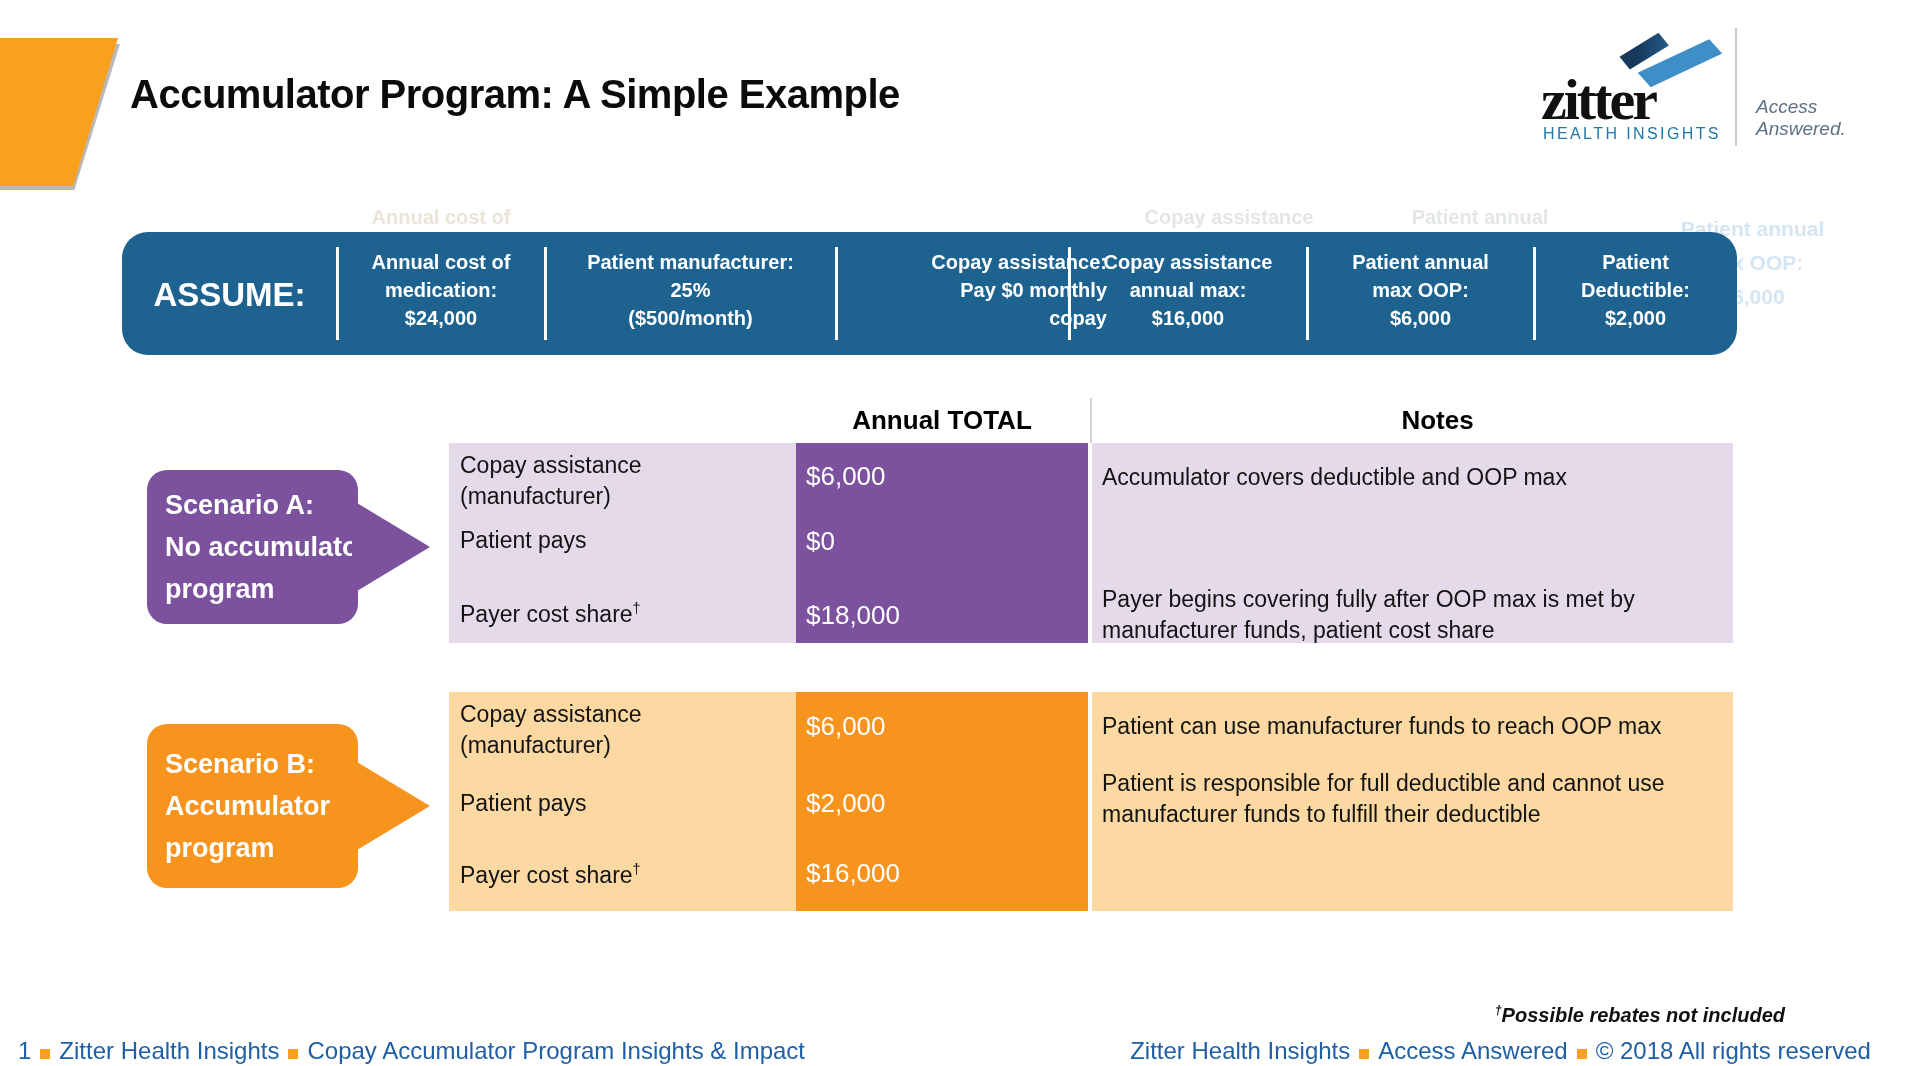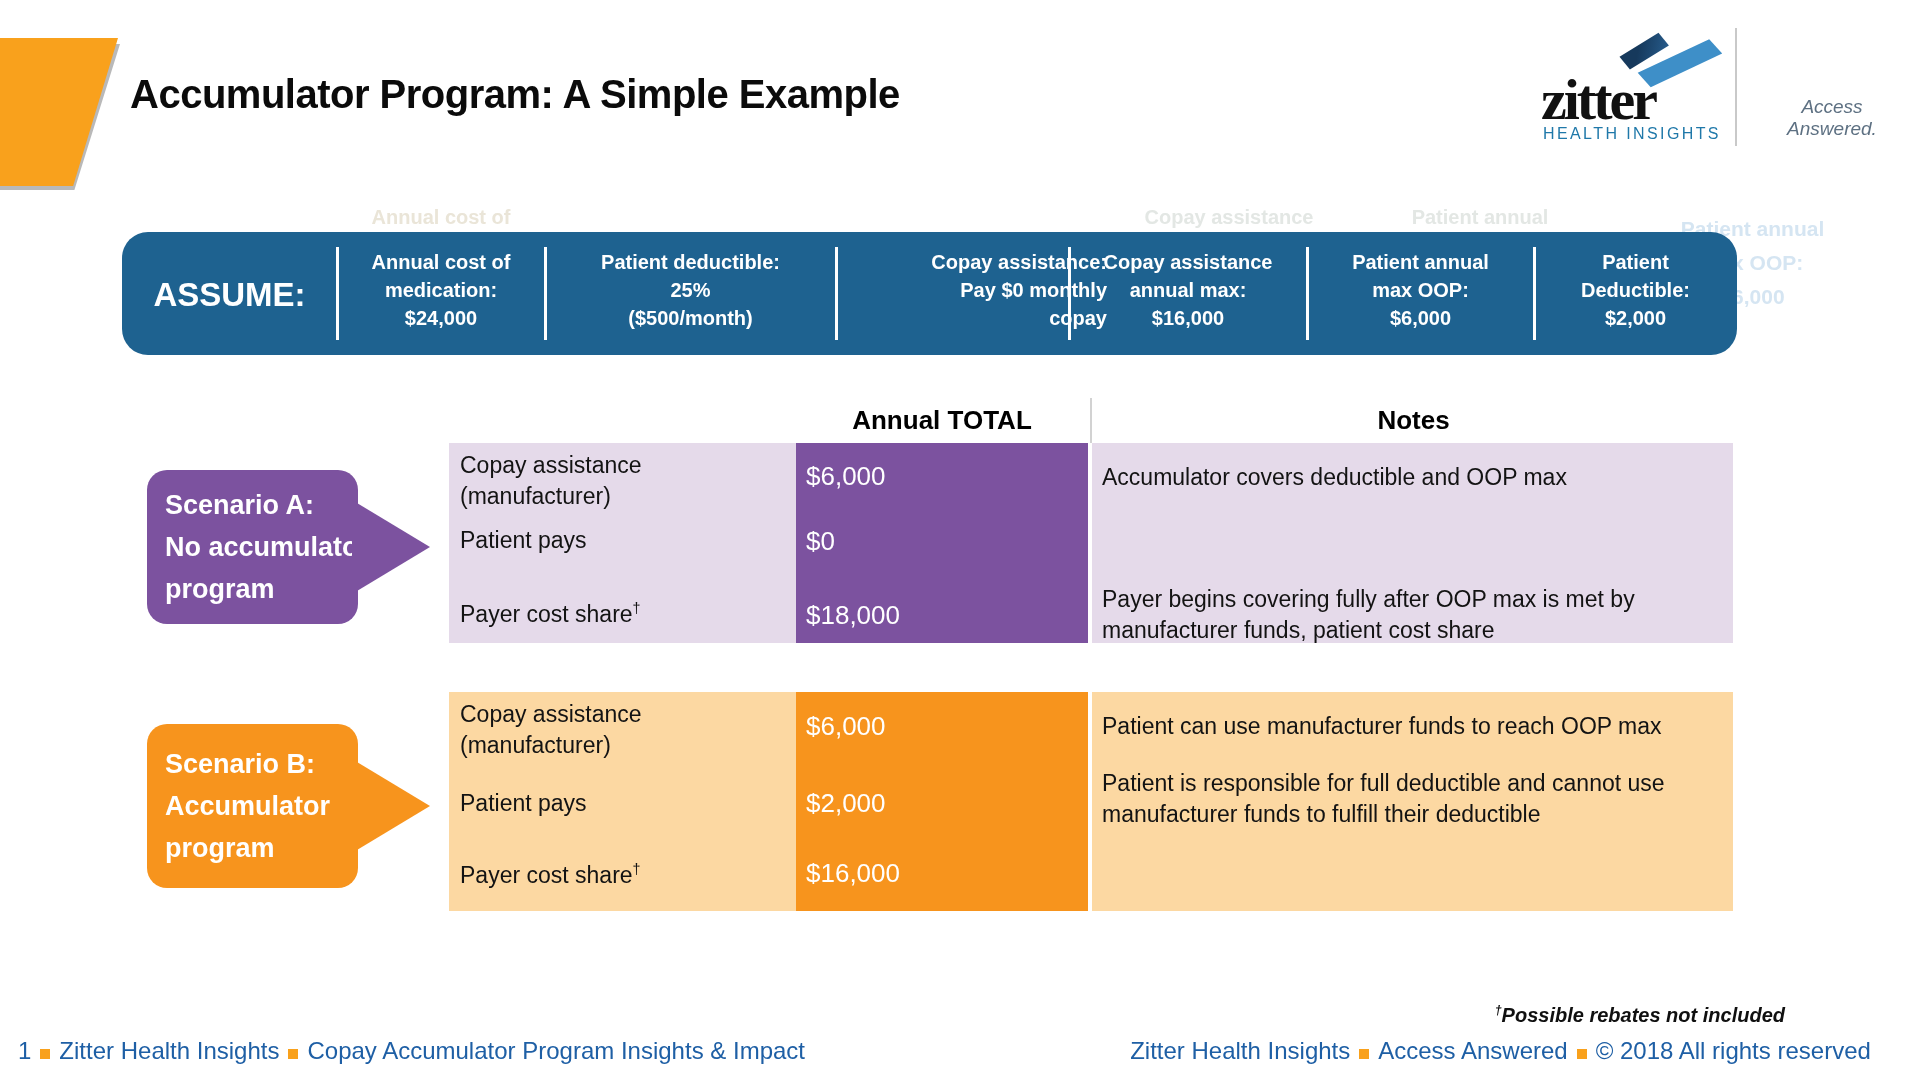--- a/index.html
+++ b/index.html
@@ -22,21 +22,21 @@
   #logo-mark { left:1600px; top:20px; width:130px; height:80px; }
   #logo-mark .dark { position:absolute; inset:0;
     clip-path:polygon(15% 46%,45% 16%,53% 32%,23% 62%);
     background:linear-gradient(100deg,#16395c 30%,#2f6da3 62%,#84b9dc 80%); }
   #logo-mark .light { position:absolute; inset:0;
     clip-path:polygon(29% 66%,84% 24%,94% 42%,39% 84%);
     background:#3E8FC8; }
   #logo-wordmark { left:1541px; top:66px; font-size:58px; font-weight:700; color:#111111; letter-spacing:-3px;font-family:Liberation Serif, serif; }
   #logo-subtitle { left:1543px; top:125px; font-size:16px; letter-spacing:2.4px; color:var(--logo-blue); }
   #logo-divider { left:1735px; top:28px; width:2px; height:118px; background:#c9c9c9; }
-  #logo-slogan { left:1756px; top:96px; font-size:19px; font-style:italic; color:var(--slogan-gray);text-align:center; }
+  #logo-slogan { left:1756px; top:96px; font-size:19px; font-style:italic; color:var(--slogan-gray); }
 
   
   .ghost { z-index:1; font-weight:700; font-size:20px; text-align:center; white-space:nowrap; }
   #ghost-col1 { left:337px; top:206px; width:208px; color:var(--ghost-warm); }
   #ghost-col4 { left:1141px; top:206px; width:176px; color:var(--ghost-cool); }
   #ghost-col5 { left:1392px; top:206px; width:176px; color:var(--ghost-cool); }
   #ghost-right { left:1655px; top:212px; width:195px; color:var(--ghost-blue); line-height:34px; font-size:21px; }
 
   
   #assume-bar { left:122px; top:232px; width:1615px; height:123px; background:var(--bar-blue);
@@ -45,21 +45,21 @@
     font-size:20px; line-height:28px; padding-top:16px; box-sizing:border-box; }
   #assume-label { left:0; width:215px; font-size:33px; line-height:36px; padding-top:45px; }
   .bc1 { left:215px; width:208px; } .bc2 { left:423px; width:291px; }
   .bc3 { left:752px; width:233px;text-align:right; } .bc4 { left:947px; width:238px; }
   .bc5 { left:1185px; width:227px; } .bc6 { left:1412px; width:203px; }
   .bar-divider { position:absolute; top:15px; bottom:15px; width:3px; background:#ffffff; }
   .bd1{left:214px;} .bd2{left:422px;} .bd3{left:713px;} .bd4{left:946px;} .bd5{left:1184px;} .bd6{left:1411px;}
 
   
   #hdr-annual-total { left:796px; top:405px; width:292px; text-align:center; font-size:26px; font-weight:700; color:#000; }
-  #hdr-notes { left:1093px; top:405px; width:641px; text-align:center; font-size:26px; font-weight:700; color:#000; }
+  #hdr-notes { left:1117px; top:405px; width:641px; text-align:center; font-size:26px; font-weight:700; color:#000; }
   #hdr-divider { left:1090px; top:398px; width:2px; height:45px; background:#d2d2d2; }
 
   
   .callout-rect { width:211px; border-radius:20px; color:#ffffff; font-weight:700;
     font-size:27px; line-height:42px; padding:0 0 0 18px; box-sizing:border-box;
     display:flex; flex-direction:column; justify-content:center; white-space:nowrap; }
   .callout-tip { width:78px; height:94px; clip-path:polygon(0 0,100% 50%,0 100%); }
   #callout-a { left:147px; top:470px; height:154px; background:var(--purple); }
   #callout-a-tip { left:352px; top:500px; background:var(--purple); }
   #callout-b { left:147px; top:724px; height:164px; background:var(--orange); }
@@ -121,21 +121,21 @@
   <div class="abs" id="assume-bar">
     <div class="bar-col" id="assume-label">ASSUME:</div>
     <div class="bar-divider bd1"></div>
     <div class="bar-col bc1">
       <div>Annual cost of</div>
       <div>medication:</div>
       <div>$24,000</div>
     </div>
     <div class="bar-divider bd2"></div>
     <div class="bar-col bc2">
-      <div>Patient deductible:</div>
+      <div>Patient manufacturer:</div>
       <div>25%</div>
       <div>($500/month)</div>
     </div>
     <div class="bar-divider bd3"></div>
     <div class="bar-col bc3">
       <div>Copay assistance:</div>
       <div>Pay $0 monthly</div>
       <div>copay</div>
     </div>
     <div class="bar-divider bd4"></div>

